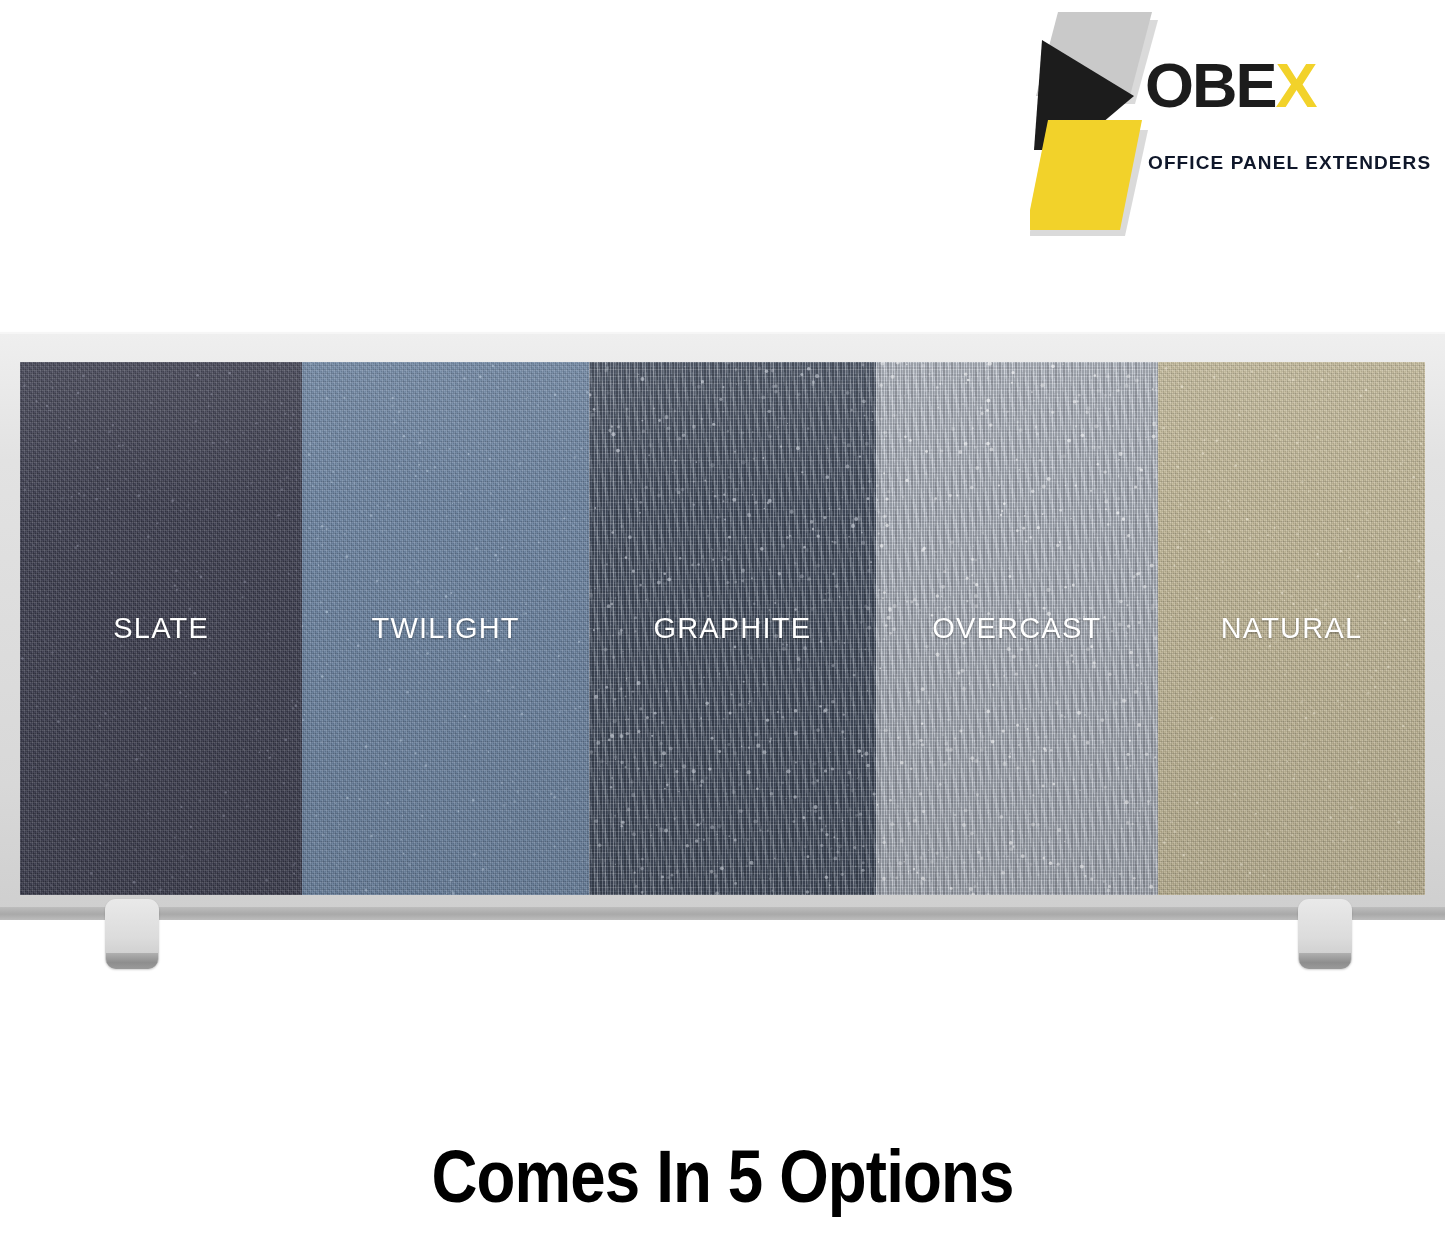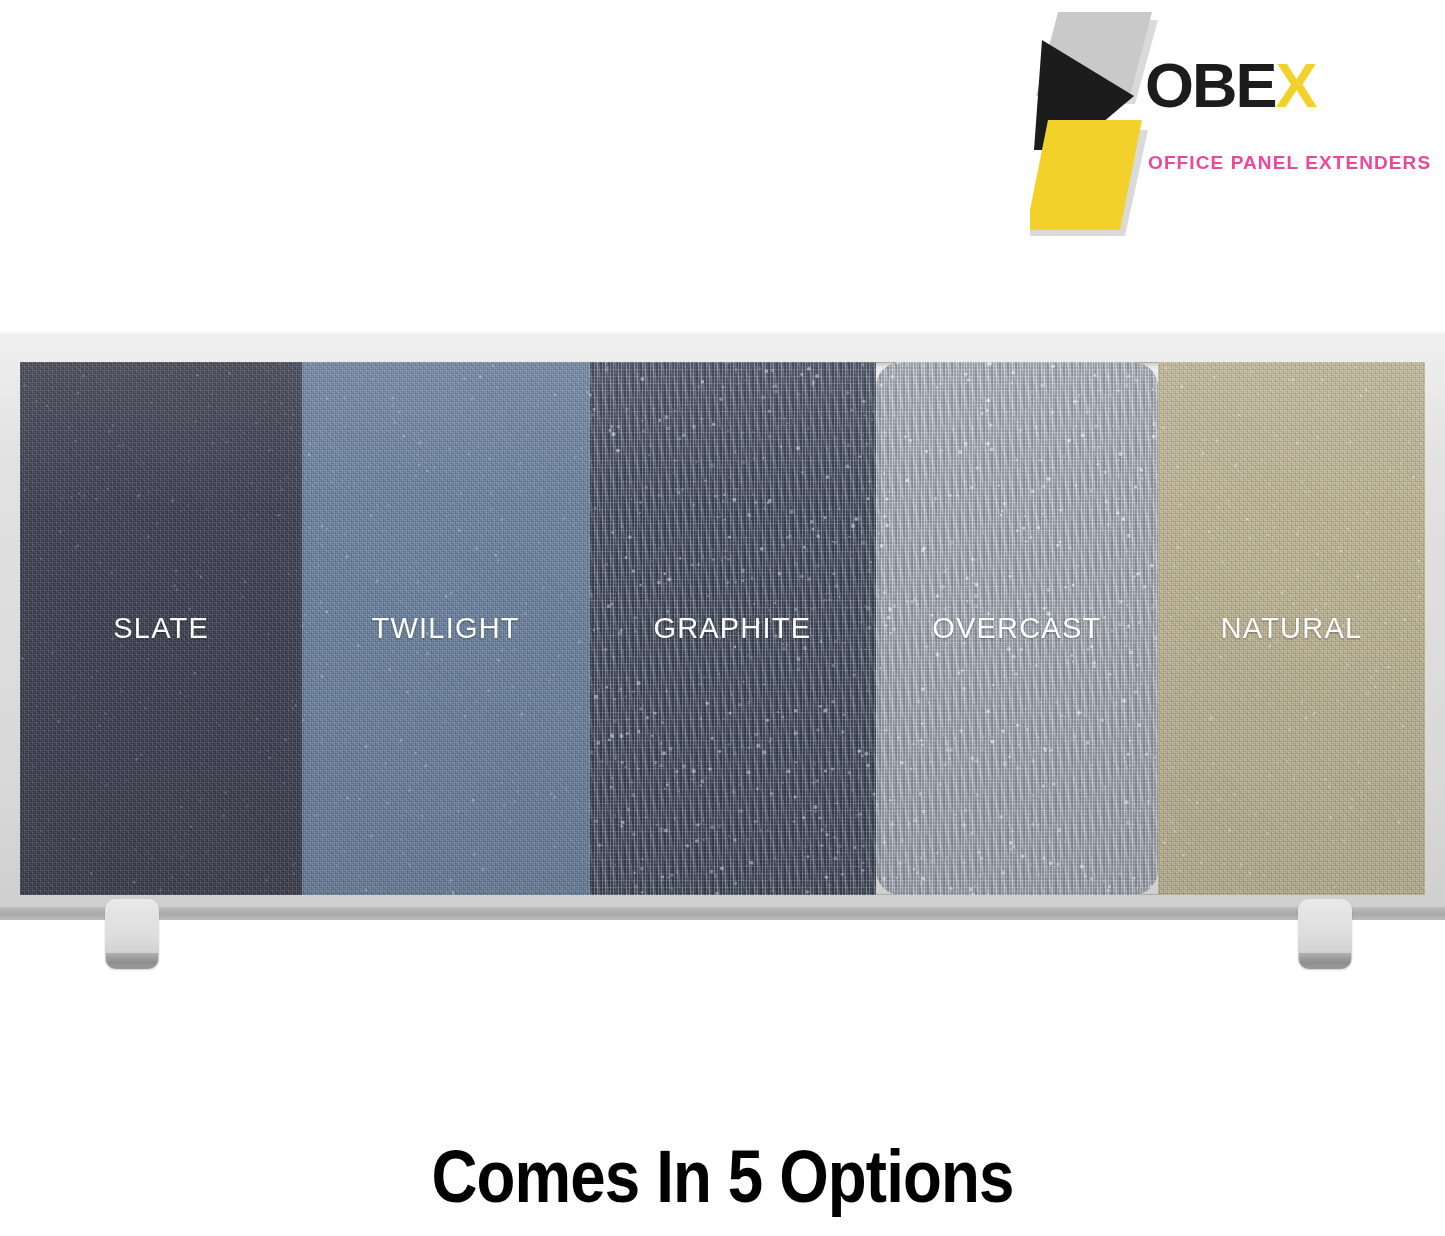--- a/index.html
+++ b/index.html
@@ -53,21 +53,21 @@
     color: #f2d22a;
   }
   .obex-tagline {
     position: absolute;
     left: 3px;
     top: 98px;
     font-family: "Liberation Sans", sans-serif;
     font-weight: bold;
     font-size: 19px;
     letter-spacing: 1.1px;
-    color: #ec4899;
+    color: #0f172a;
     white-space: nowrap;
   }
 
   
   #panel-assembly {
     position: absolute;
     left: 0px;
     top: 332px;
     width: 1445px;
     height: 660px;
@@ -1437,21 +1437,21 @@
               <circle cx="53.27%" cy="72.08%" r="0.81" fill="#d8dde6" opacity="0.71"></circle>
               <circle cx="65.88%" cy="65.67%" r="1.13" fill="#d8dde6" opacity="0.59"></circle>
               <circle cx="38.02%" cy="86.84%" r="1.66" fill="#d8dde6" opacity="0.66"></circle>
               <circle cx="79.10%" cy="84.31%" r="1.55" fill="#d8dde6" opacity="0.33"></circle>
               <circle cx="41.52%" cy="43.89%" r="1.22" fill="#d8dde6" opacity="0.32"></circle>
               <circle cx="3.46%" cy="61.51%" r="1.02" fill="#d8dde6" opacity="0.32"></circle>
             </svg></div>
           <div class="fabric-texture" style="background: linear-gradient(rgba(255, 255, 255, 0.07) 0%, rgba(0, 0, 0, 0) 28%, rgba(0, 0, 0, 0.06) 100%);"></div>
           <span class="swatch-label">GRAPHITE</span>
         </div>
-        <div class="fabric-swatch" style="width: 20.1%; background: rgb(182, 188, 200); border-radius: 25px;">
+        <div class="fabric-swatch" style="width: 20.1%; background: rgb(182, 188, 200);">
           <div class="fabric-texture tex-striae"></div>
           <div class="tex-flecks"><svg width="100%" height="100%" preserveAspectRatio="none" xmlns="http://www.w3.org/2000/svg">
               <circle cx="4.96%" cy="46.47%" r="1.89" fill="#ffffff" opacity="0.55"></circle>
               <circle cx="94.03%" cy="20.28%" r="1.53" fill="#ffffff" opacity="0.69"></circle>
               <circle cx="13.24%" cy="71.73%" r="1.73" fill="#ffffff" opacity="0.27"></circle>
               <circle cx="77.14%" cy="57.13%" r="1.94" fill="#ffffff" opacity="0.39"></circle>
               <circle cx="67.14%" cy="42.24%" r="1.20" fill="#ffffff" opacity="0.61"></circle>
               <circle cx="23.58%" cy="69.99%" r="1.08" fill="#ffffff" opacity="0.21"></circle>
               <circle cx="70.29%" cy="70.25%" r="1.61" fill="#ffffff" opacity="0.36"></circle>
               <circle cx="80.14%" cy="67.19%" r="1.88" fill="#ffffff" opacity="0.46"></circle>

